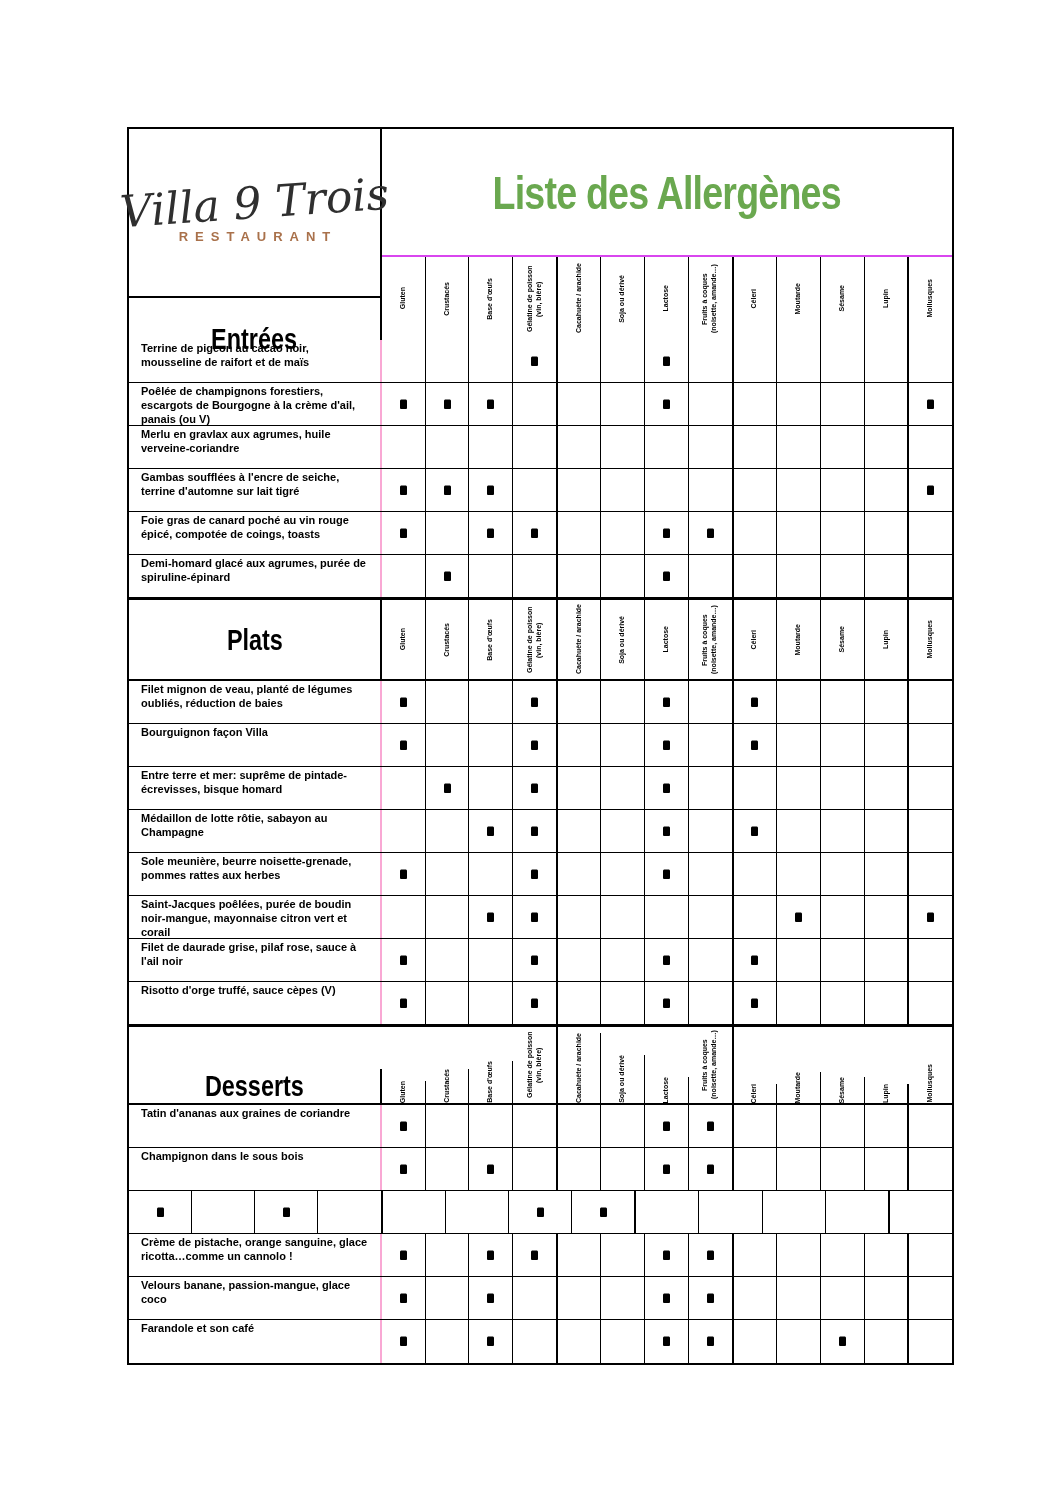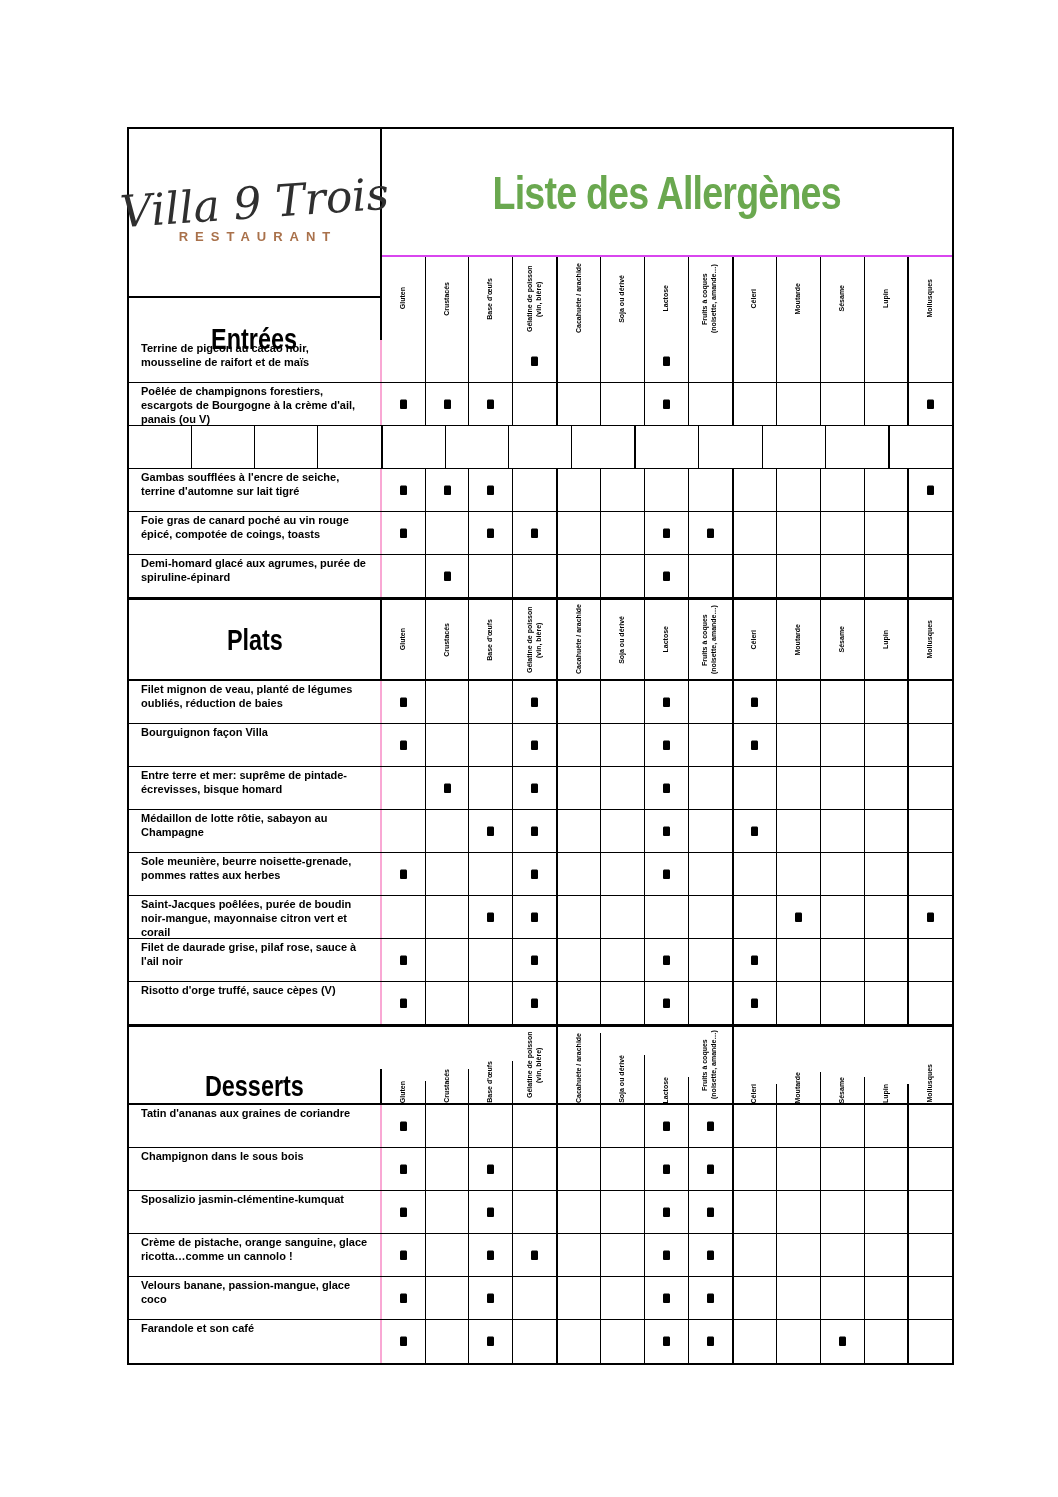--- a/index.html
+++ b/index.html
@@ -156,20 +156,23 @@
           <div class="acell gend"></div>
           <div class="acell"></div>
           <div class="acell"></div>
           <div class="acell"></div>
           <div class="acell gend"></div>
           <div class="acell">
             <span class="mark"></span>
           </div>
         </div>
         <div class="dish-row">
+          <div class="dish-name">
+            <span>Merlu en gravlax aux agrumes, huile verveine-coriandre</span>
+          </div>
           <div class="acell"></div>
           <div class="acell"></div>
           <div class="acell"></div>
           <div class="acell gend"></div>
           <div class="acell"></div>
           <div class="acell"></div>
           <div class="acell"></div>
           <div class="acell gend"></div>
           <div class="acell"></div>
           <div class="acell"></div>
@@ -589,23 +592,20 @@
           <div class="acell gend">
             <span class="mark"></span>
           </div>
           <div class="acell"></div>
           <div class="acell"></div>
           <div class="acell"></div>
           <div class="acell gend"></div>
           <div class="acell"></div>
         </div>
         <div class="dish-row">
-          <div class="dish-name">
-            <span>Sposalizio jasmin-clémentine-kumquat</span>
-          </div>
           <div class="acell">
             <span class="mark"></span>
           </div>
           <div class="acell"></div>
           <div class="acell">
             <span class="mark"></span>
           </div>
           <div class="acell gend"></div>
           <div class="acell"></div>
           <div class="acell"></div>

